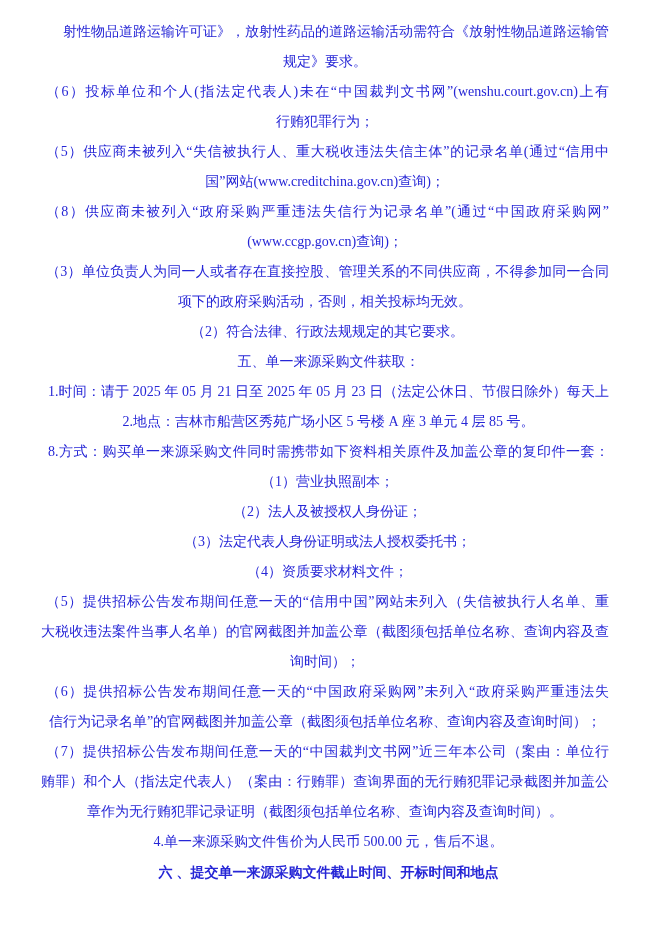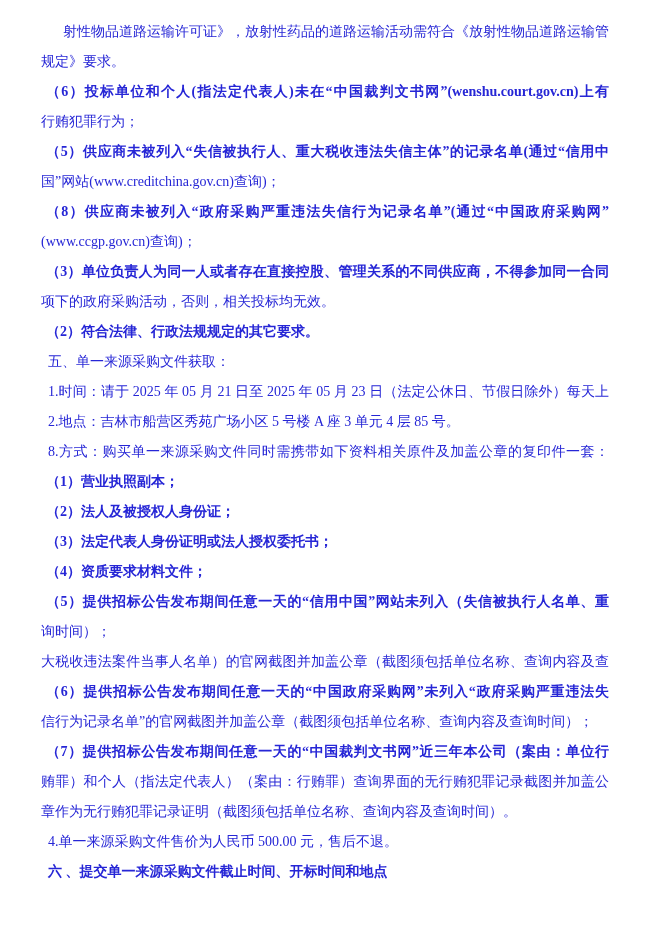--- a/index.html
+++ b/index.html
@@ -19,31 +19,31 @@
     left: 41px;
     top: 17px;
     width: 568px;
     color: #2626d6;
     font-size: 14px;
     line-height: 30px;
   }
   .line {
     height: 30px;
     overflow: hidden;
-    text-align: left;
+    text-align: center;
     white-space: normal;
   }
   .justify {
     text-align: justify;
     text-align-last: justify;
   }
-  .ind5  { text-indent: 5px; font-weight: bold; }
+  .ind5  { text-indent: 5px; }
   .ind7  { text-indent: 7px; }
   .ind22 { text-indent: 22px; }
-  .bold  { font-weight: bold; font-family: Liberation Serif, serif; }
+  .bold  { font-weight: bold; font-family: Liberation Sans, sans-serif; }
 </style>
 </head>
 <body>
 
 <div class="doc-page">
   <div class="line justify ind22">射性物品道路运输许可证》，放射性药品的道路运输活动需符合《放射性物品道路运输管理</div>
   <div class="line">规定》要求。</div>
   <div class="line justify ind5">（6）投标单位和个人(指法定代表人)未在“中国裁判文书网”(wenshu.court.gov.cn)上有</div>
   <div class="line">行贿犯罪行为；</div>
   <div class="line justify ind5">（5）供应商未被列入“失信被执行人、重大税收违法失信主体”的记录名单(通过“信用中</div>
@@ -55,22 +55,22 @@
   <div class="line ind5">（2）符合法律、行政法规规定的其它要求。</div>
   <div class="line ind7">五、单一来源采购文件获取：</div>
   <div class="line justify ind7">1.时间：请于 2025 年 05 月 21 日至 2025 年 05 月 23 日（法定公休日、节假日除外）每天上</div>
   <div class="line ind7">2.地点：吉林市船营区秀苑广场小区 5 号楼 A 座 3 单元 4 层 85 号。</div>
   <div class="line justify ind7">8.方式：购买单一来源采购文件同时需携带如下资料相关原件及加盖公章的复印件一套：</div>
   <div class="line ind5">（1）营业执照副本；</div>
   <div class="line ind5">（2）法人及被授权人身份证；</div>
   <div class="line ind5">（3）法定代表人身份证明或法人授权委托书；</div>
   <div class="line ind5">（4）资质要求材料文件；</div>
   <div class="line justify ind5">（5）提供招标公告发布期间任意一天的“信用中国”网站未列入（失信被执行人名单、重</div>
+  <div class="line justify">大税收违法案件当事人名单）的官网截图并加盖公章（截图须包括单位名称、查询内容及查</div>
   <div class="line">询时间）；</div>
-  <div class="line justify">大税收违法案件当事人名单）的官网截图并加盖公章（截图须包括单位名称、查询内容及查</div>
   <div class="line justify ind5">（6）提供招标公告发布期间任意一天的“中国政府采购网”未列入“政府采购严重违法失</div>
   <div class="line">信行为记录名单”的官网截图并加盖公章（截图须包括单位名称、查询内容及查询时间）；</div>
   <div class="line justify ind5">（7）提供招标公告发布期间任意一天的“中国裁判文书网”近三年本公司（案由：单位行</div>
   <div class="line justify">贿罪）和个人（指法定代表人）（案由：行贿罪）查询界面的无行贿犯罪记录截图并加盖公</div>
   <div class="line">章作为无行贿犯罪记录证明（截图须包括单位名称、查询内容及查询时间）。</div>
   <div class="line ind7">4.单一来源采购文件售价为人民币 500.00 元，售后不退。</div>
   <div class="line ind7 bold">六 、提交单一来源采购文件截止时间、开标时间和地点</div>
 </div>
 
 </body></html>

